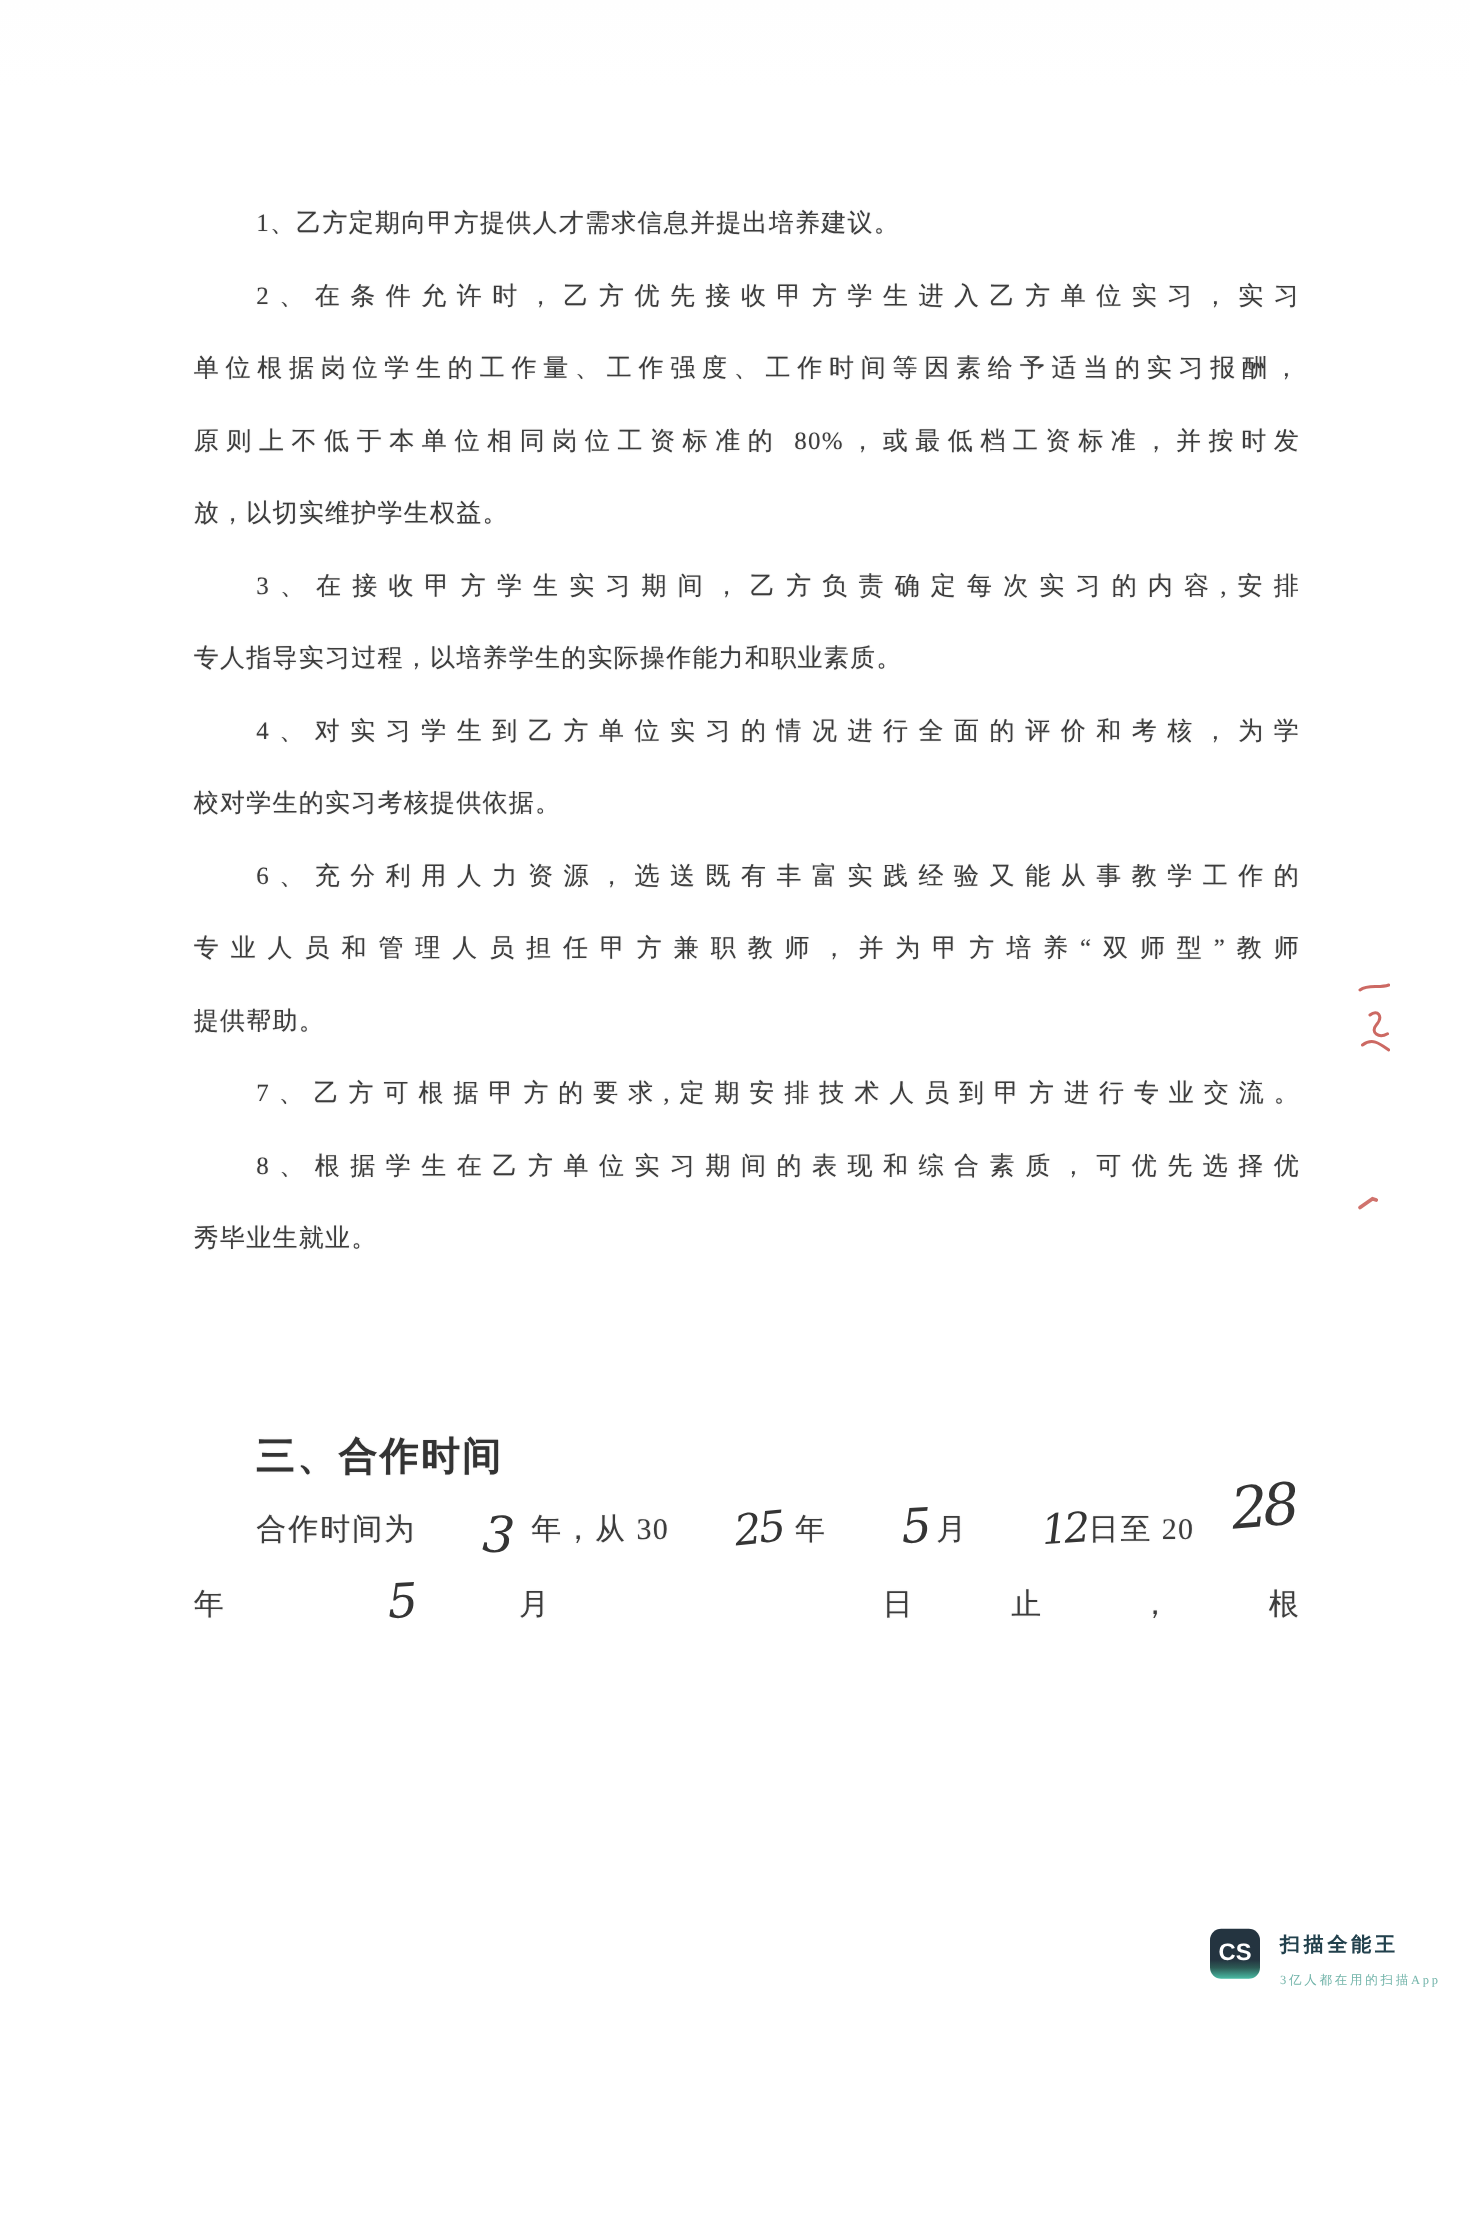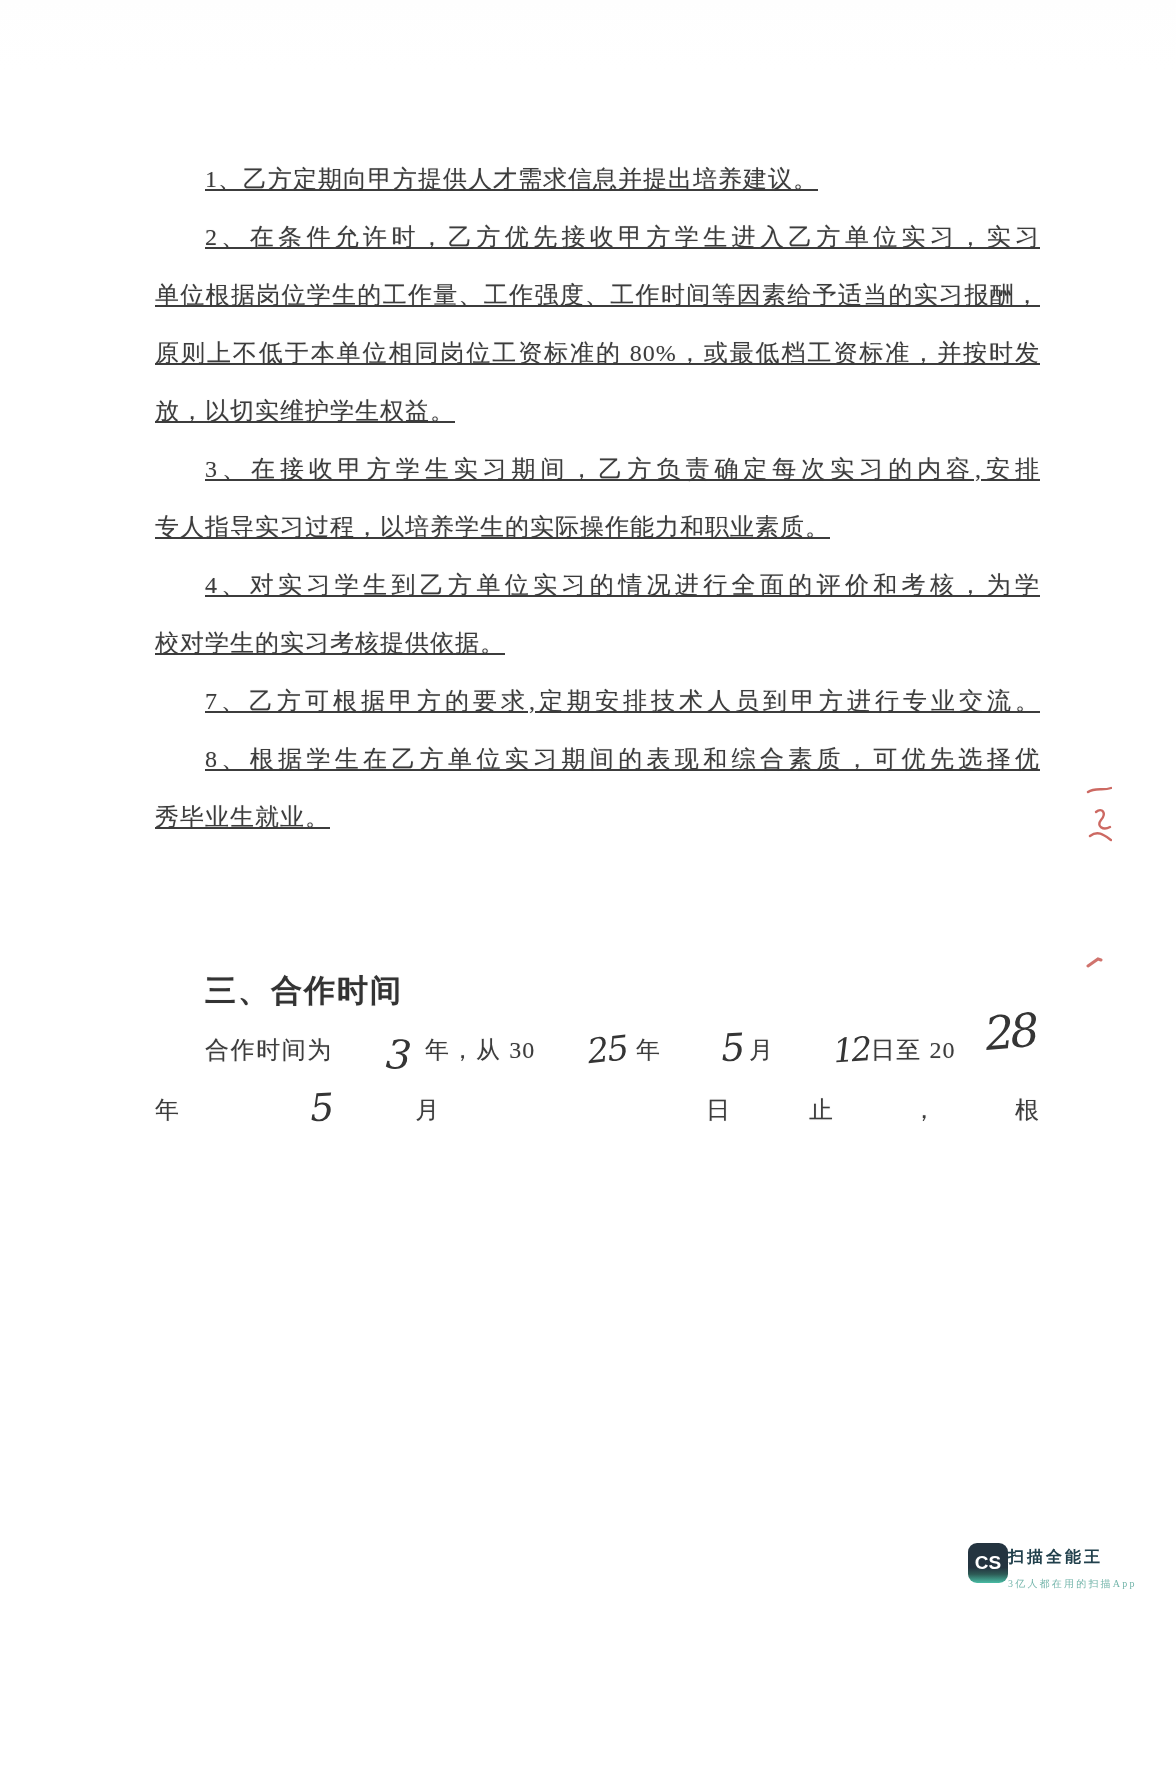--- a/index.html
+++ b/index.html
@@ -15,26 +15,25 @@
     background:linear-gradient(180deg,#fefefe 0%,#ffffff 4%,#ffffff 100%);
   }
   .doc{
     position:absolute;
     left:155px;top:150px;width:885px;
     color:#3c3c3c;
     text-shadow:0 0 1px rgba(90,90,90,.35);
   }
   .clause{margin:0;}
   .line{
-    font-size:24px;
+    font-size:20px;
     line-height:58px;
     letter-spacing:1px;
     white-space:normal;
     text-align:left;
-    text-decoration:underline;
   }
   .line.full{
     text-align:justify;
     text-align-last:justify;
     text-justify:inter-character;
   }
   .line.first{text-indent:50px;}
   .spacer{height:116px;}
   .heading{
     margin:0 0 0 50px;
@@ -66,21 +65,21 @@
   .h3 {font-size:40px;transform:rotate(4deg) translateY(9px);padding:0 4px;}
   .h25{font-size:34px;transform:rotate(-6deg) translateY(6px);letter-spacing:-2px;padding:0 2px;}
   .h5 {font-size:38px;transform:rotate(-3deg) translateY(4px);padding:0 2px;}
   .h12{font-size:33px;transform:rotate(-4deg) translateY(5px);letter-spacing:-3px;padding:0 1px;}
   .h28{font-size:46px;transform:translate(-6px,-8px) rotate(-5deg);letter-spacing:-4px;margin-left:-14px;margin-right:-2px;}
   
   .red-mark{position:absolute;}
   
   .watermark{
     position:absolute;left:968px;top:1543px;
-    display:flex;align-items:flex-start;gap:0;
+    display:flex;align-items:flex-start;gap:16px;
     font-family:"Liberation Sans","DejaVu Sans",sans-serif;
   }
   .wm-icon{
     width:40px;height:40px;border-radius:9px;
     background:linear-gradient(180deg,#243440 0%,#243440 62%,#2d5a55 78%,#49bca4 100%);
     color:#ffffff;font-weight:bold;font-size:19px;
     display:flex;align-items:center;justify-content:center;
     letter-spacing:0;
   }
   .wm-text{display:flex;flex-direction:column;}
@@ -111,20 +110,25 @@
         </div>
         <div class="clause">
           <div class="line full first">3、在接收甲方学生实习期间，乙方负责确定每次实习的内容,安排</div>
           <div class="line">专人指导实习过程，以培养学生的实际操作能力和职业素质。</div>
         </div>
         <div class="clause">
           <div class="line full first">4、对实习学生到乙方单位实习的情况进行全面的评价和考核，为学</div>
           <div class="line">校对学生的实习考核提供依据。</div>
         </div>
         <div class="clause">
+          <div class="line full first">6、充分利用人力资源，选送既有丰富实践经验又能从事教学工作的</div>
+          <div class="line full">专业人员和管理人员担任甲方兼职教师，并为甲方培养“双师型”教师</div>
+          <div class="line">提供帮助。</div>
+        </div>
+        <div class="clause">
           <div class="line full first">7、乙方可根据甲方的要求,定期安排技术人员到甲方进行专业交流。</div>
         </div>
         <div class="clause">
           <div class="line full first">8、根据学生在乙方单位实习期间的表现和综合素质，可优先选择优</div>
           <div class="line">秀毕业生就业。</div>
         </div>
       </div>
 
     <div class="spacer"></div>
 

